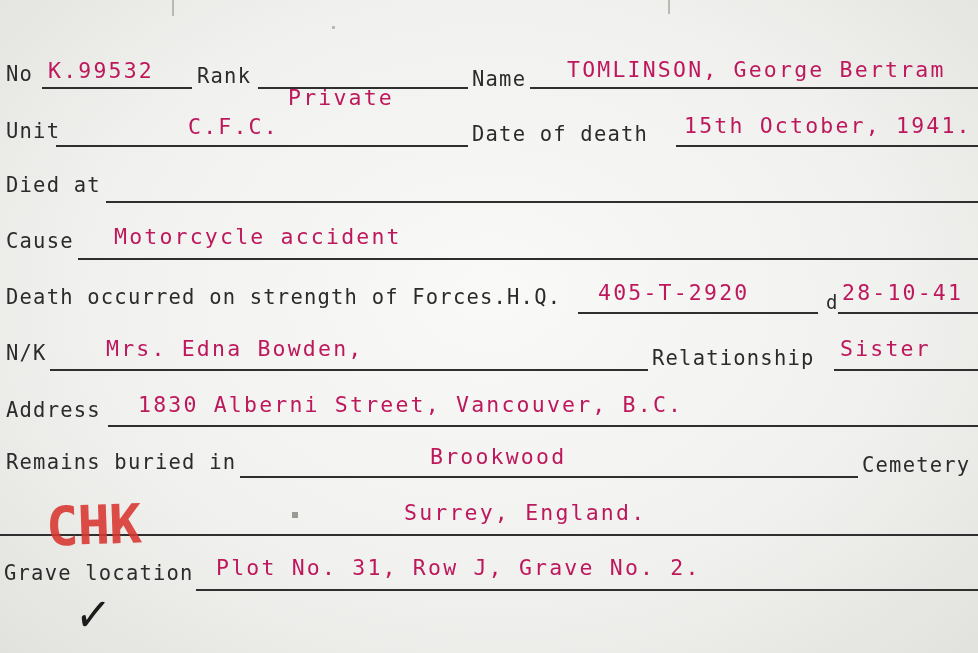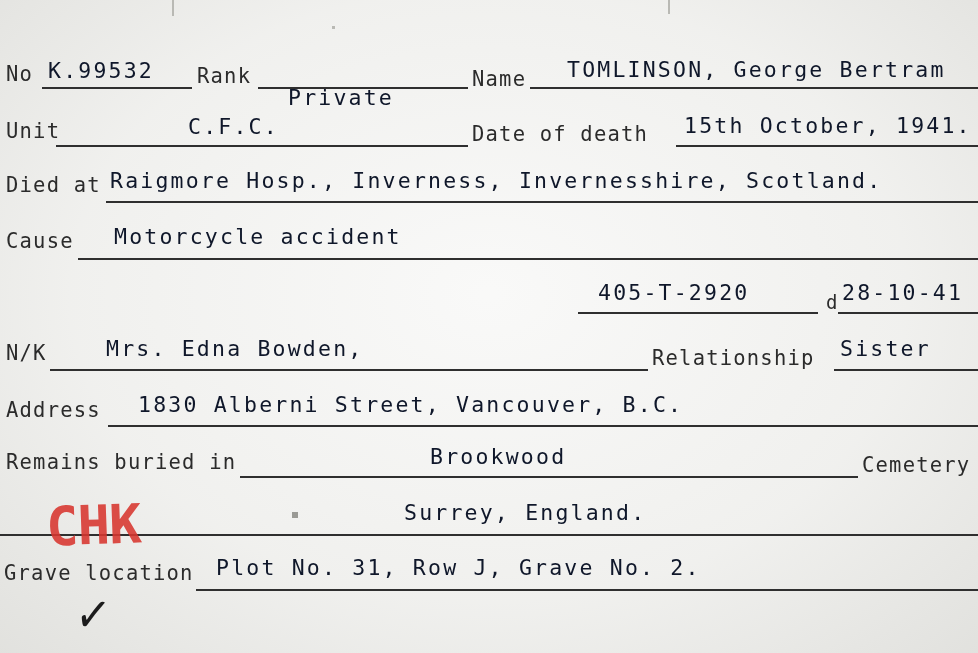--- a/index.html
+++ b/index.html
@@ -34,21 +34,21 @@
   .printed {
     font-family: "DejaVu Sans Mono", monospace;
     font-size: 20.5px;
     letter-spacing: 1.2px;
     color: #2b2b2b;
   }
   .typed {
     font-family: "DejaVu Sans Mono", monospace;
     font-size: 21.5px;
     letter-spacing: 2.2px;
-    color: #0f172a;
+    color: #be185d;
   }
   .small {
     font-size: 19px;
     letter-spacing: 1px;
   }
   
   .rule {
     position: absolute;
     height: 0;
     border-bottom: 2px solid #2f2f2f;
@@ -83,27 +83,27 @@
 
   <div class="fld printed" style="left:6px; top:119px;">Unit</div>
   <div class="fld typed" style="left:188px; top:114px;">C.F.C.</div>
   <div class="rule" style="left:56px; top:145px; width:412px;"></div>
 
   <div class="fld printed" style="left:472px; top:122px;">Date of death</div>
   <div class="fld typed" style="left:684px; top:113px;">15th October, 1941.</div>
   <div class="rule" style="left:676px; top:145px; width:302px;"></div>
 
   <div class="fld printed" style="left:6px; top:173px;">Died at</div>
-  <div class="fld typed" style="left:110px; top:168px;">Raigmore Hosp., Inverness, Invernesshire, Scotland.</div>
   <div class="rule" style="left:106px; top:201px; width:872px;"></div>
 
   <div class="fld printed" style="left:6px; top:229px;">Cause</div>
   <div class="fld typed" style="left:114px; top:224px;">Motorcycle accident</div>
   <div class="rule" style="left:78px; top:258px; width:900px;"></div>
 
+  <div class="fld printed" style="left:6px; top:285px;">Death occurred on strength of Forces.H.Q.</div>
   <div class="fld typed" style="left:598px; top:280px;">405-T-2920</div>
   <div class="rule" style="left:578px; top:312px; width:240px;"></div>
 
   <div class="fld printed small" style="left:826px; top:291px;">d</div>
   <div class="fld typed" style="left:842px; top:280px;">28-10-41</div>
   <div class="rule" style="left:838px; top:312px; width:140px;"></div>
 
   <div class="fld printed" style="left:6px; top:341px;">N/K</div>
   <div class="fld typed" style="left:58px; top:336px;padding-left:48px;">Mrs. Edna Bowden,</div>
   <div class="rule" style="left:50px; top:369px; width:598px;"></div>

